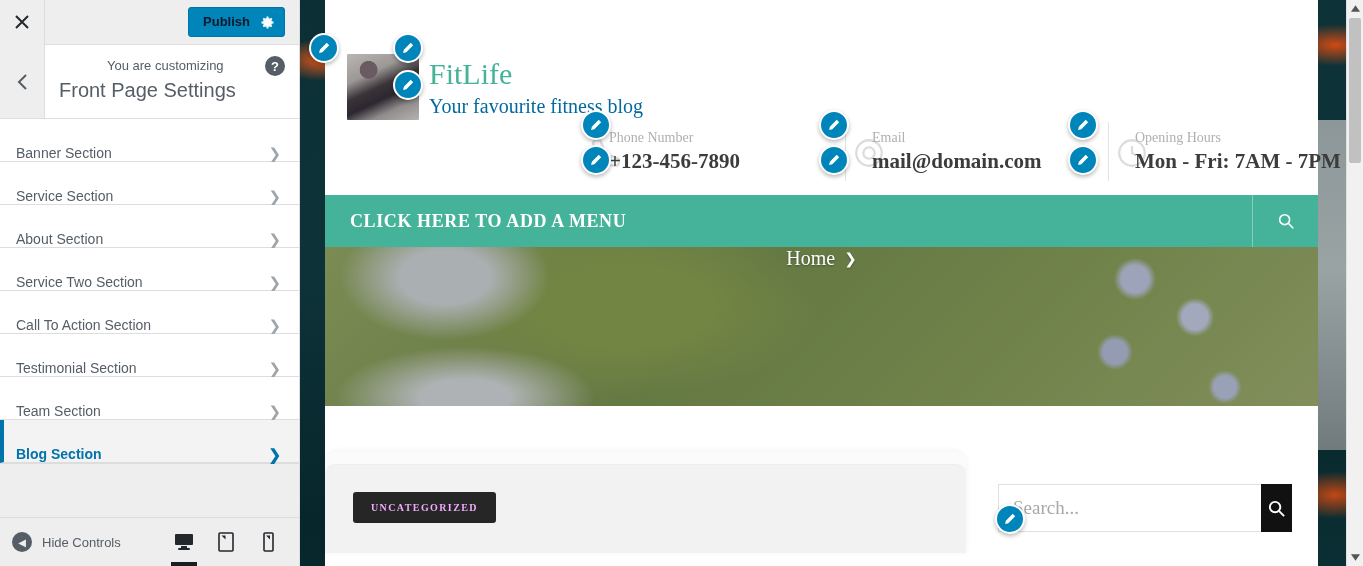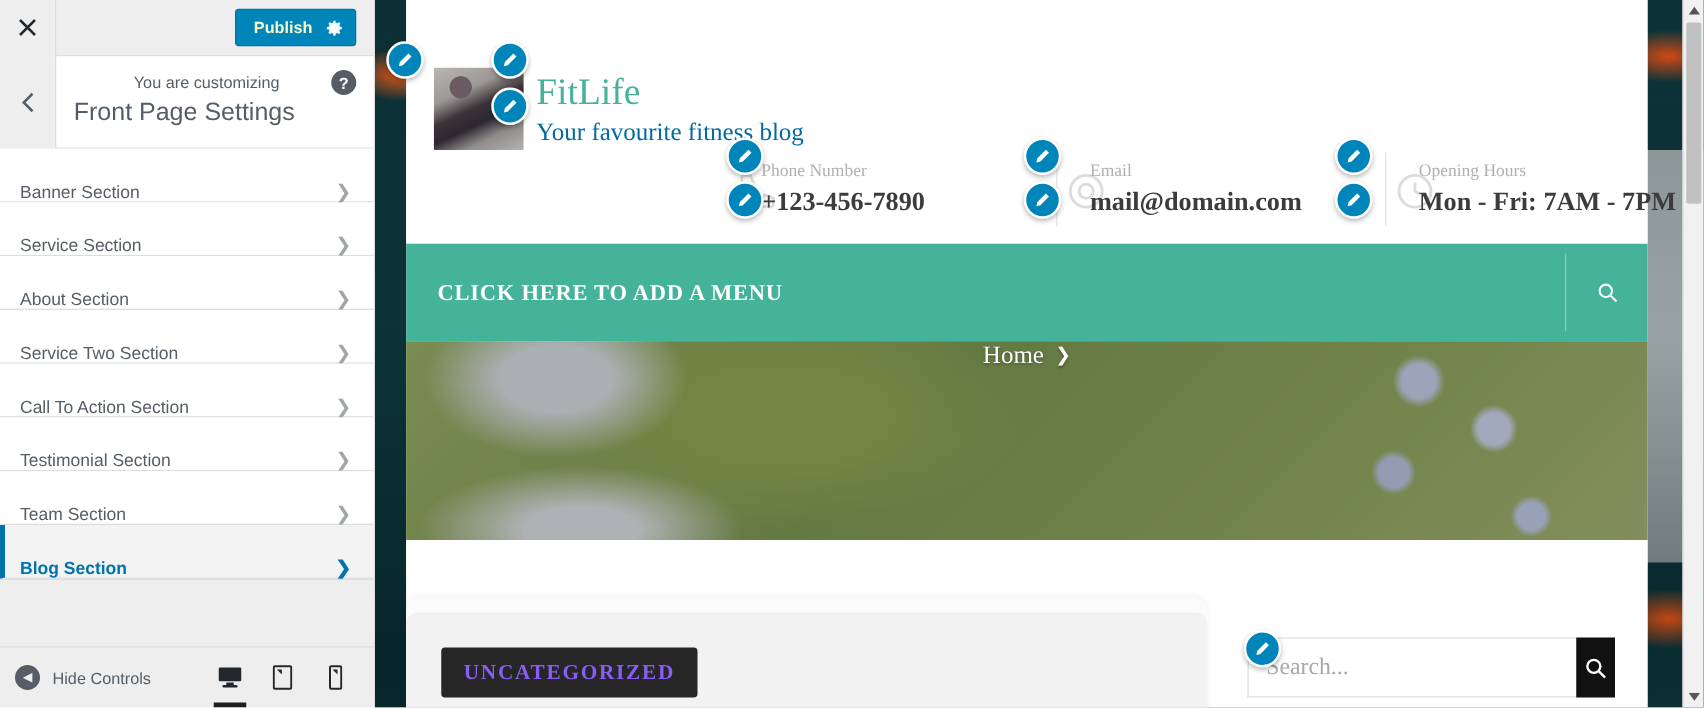--- a/index.html
+++ b/index.html
@@ -36,21 +36,21 @@
     display: flex; align-items: center; justify-content: center;
     background: #eee;
     border-right: 1px solid #ddd;
     box-sizing: border-box;
     cursor: pointer;
   }
   .close-btn svg { display:block; }
   .cust-header-spacer { flex: 1 1 auto; }
   .publish-btn {
     background: #0085ba;
-    color: #fef9c3;
+    color: #0f172a;
     height: 30px;
     margin-right: 14px;
     border-radius: 3px;
     display: flex; align-items: center;
     padding: 0 0 0 14px;
     font-size: 13px;
     font-weight: bold;
     cursor: pointer;
     border: 1px solid #0073aa;
     box-sizing: border-box;
@@ -279,21 +279,21 @@
     font-size: 21px;
     color: #3c3c3c;
     line-height: 28px;
     font-weight: bold;
     white-space: nowrap;
   }
 
   
   .menu-bar {
     background: #45b39a;
-    height: 78px;
+    height: 52px;
     display: flex;
     align-items: center;
     padding-left: 25px;
     box-sizing: border-box;
   }
   .menu-add {
     font-family: "Liberation Serif", serif;
     color: #fff;
     font-size: 18px;
     font-weight: bold;
@@ -362,23 +362,23 @@
   }
   .blog-card-inner {
     background: #f2f2f2;
     border-radius: 10px 10px 0 0;
     padding: 28px 0 30px 28px;
     box-shadow: inset 0 1px 0 rgba(0,0,0,.02);
   }
   .cat-badge {
     display: inline-block;
     background: #262626;
-    color: #8b5cf6;
+    color: #f0abfc;
     font-family: "Liberation Serif", serif;
-    font-size: 17px;
+    font-size: 10px;
     font-weight: bold;
     letter-spacing: 1.4px;
     text-transform: uppercase;
     padding: 10px 18px;
     border-radius: 3px;
   }
 
   .sidebar-widget {
     position: absolute;
     right: 28px; top: 78px;

